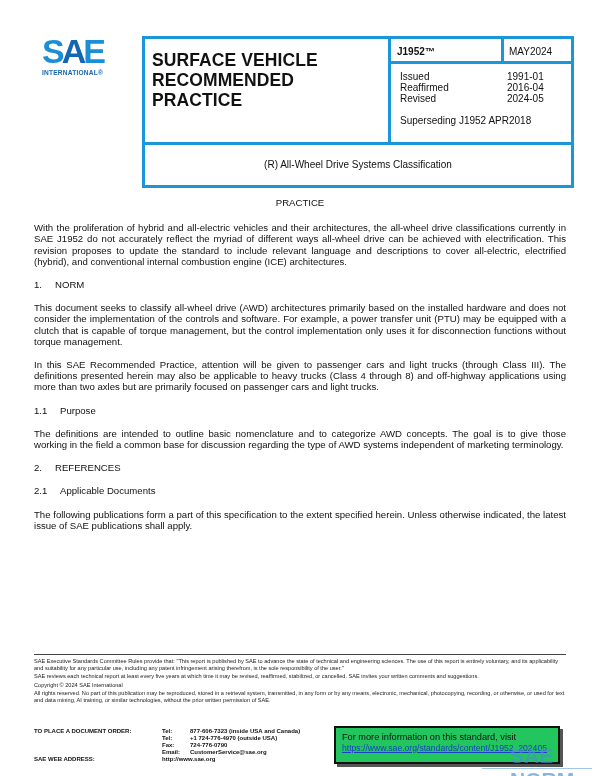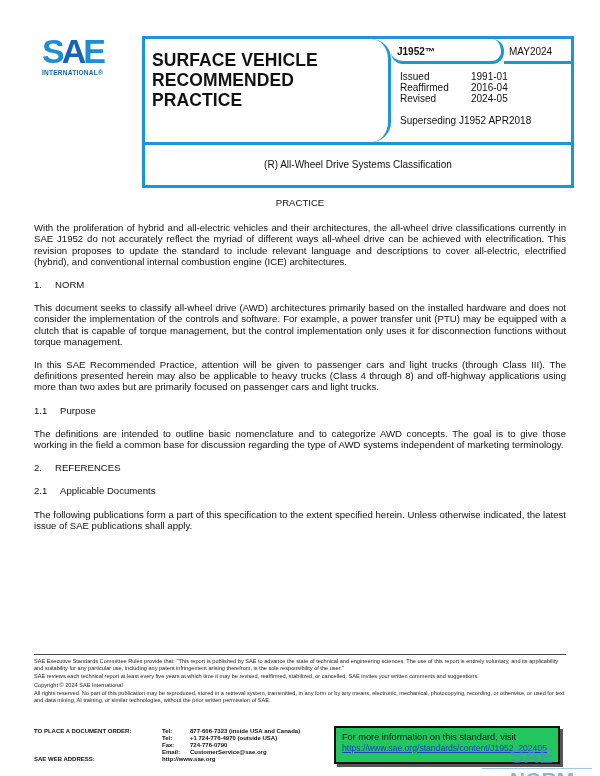--- a/index.html
+++ b/index.html
@@ -10,26 +10,26 @@
     .logo { position: absolute; left: 42px; top: 36px; width: 78px; }
     .logo-mark { display: flex; align-items: flex-end; height: 30px; }
     .logo-letter { font-family: "Liberation Sans", sans-serif; font-weight: 900; font-size: 34px; line-height: 30px; letter-spacing: -3px; font-style: normal; }
     .logo-s { color: #1a8fd6; }
     .logo-a { color: #1566b0; }
     .logo-e { color: #1a8fd6; }
     .logo-sub { font-size: 6.6px; font-weight: bold; color: #1566b0; letter-spacing: 0.2px; margin-top: 3px; }
 
     
     .hdr { position: absolute; left: 142px; top: 36px; width: 432px; height: 152px; border: 3px solid #1b96d8; }
-    .hdr-title { position: absolute; left: 0; top: 0; width: 246px; height: 103px; border-right: 3px solid #1b96d8; padding: 11px 0 0 7px; border-radius: 20px; }
+    .hdr-title { position: absolute; left: 0; top: 0; width: 246px; height: 103px; border-right: 3px solid #1b96d8; padding: 11px 0 0 7px; }
     .hdr-title div { font-size: 17.5px; font-weight: bold; line-height: 20px; letter-spacing: 0.1px; }
-    .hdr-docnum { position: absolute; left: 246px; top: 0; width: 113px; height: 25px; border-right: 3px solid #1b96d8; border-bottom: 3px solid #1b96d8; font-size: 10px; font-weight: bold; padding: 7px 0 0 6px; border-radius: 12px; }
+    .hdr-docnum { position: absolute; left: 246px; top: 0; width: 113px; height: 25px; border-right: 3px solid #1b96d8; border-bottom: 3px solid #1b96d8; font-size: 10px; font-weight: bold; padding: 7px 0 0 6px; }
     .hdr-date { position: absolute; left: 359px; top: 0; width: 67px; height: 25px; border-bottom: 3px solid #1b96d8; font-size: 10px; font-weight: normal; padding: 7px 0 0 5px; }
     .hdr-info { position: absolute; left: 249px; top: 25px; width: 177px; height: 78px; padding: 7px 0 0 6px; font-size: 10px; }
-    .info-row { display: flex; line-height: 11px; }
+    .info-row { display: flex; line-height: 11px; gap: 36px; }
     .info-label { width: 71px; }
     .supersede { margin-top: 11px; }
     .hdr-sub { position: absolute; left: 0; top: 103px; width: 426px; height: 26px; border-top: 3px solid #1b96d8; text-align: center; font-size: 10px; padding-top: 14px; }
 
     
     .content { position: absolute; left: 34px; top: 197px; width: 532px; font-size: 9.6px; line-height: 11.2px; }
     .center-h { text-align: center; margin-bottom: 14px; }
     p { text-align: justify; margin-bottom: 12px; }
     .sec { margin-bottom: 12px; display: flex; }
     .sec-num { width: 21px; }

